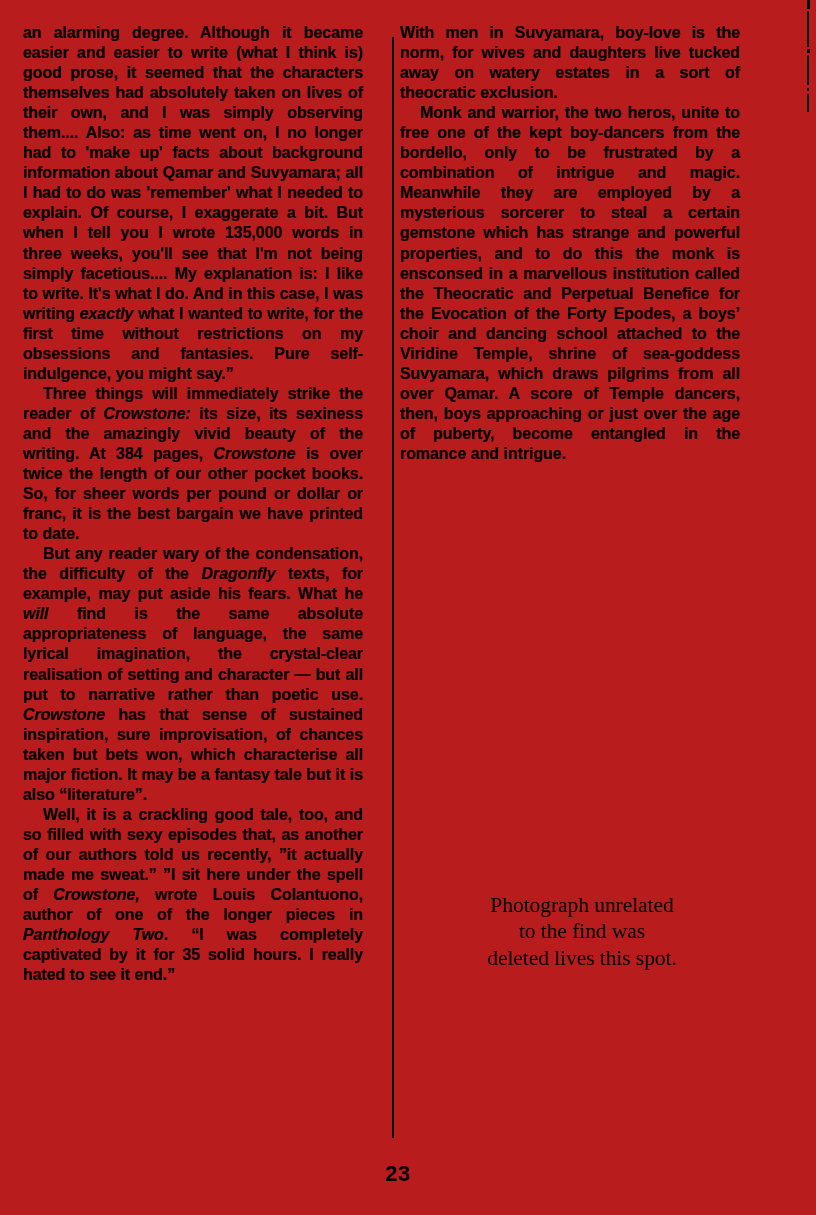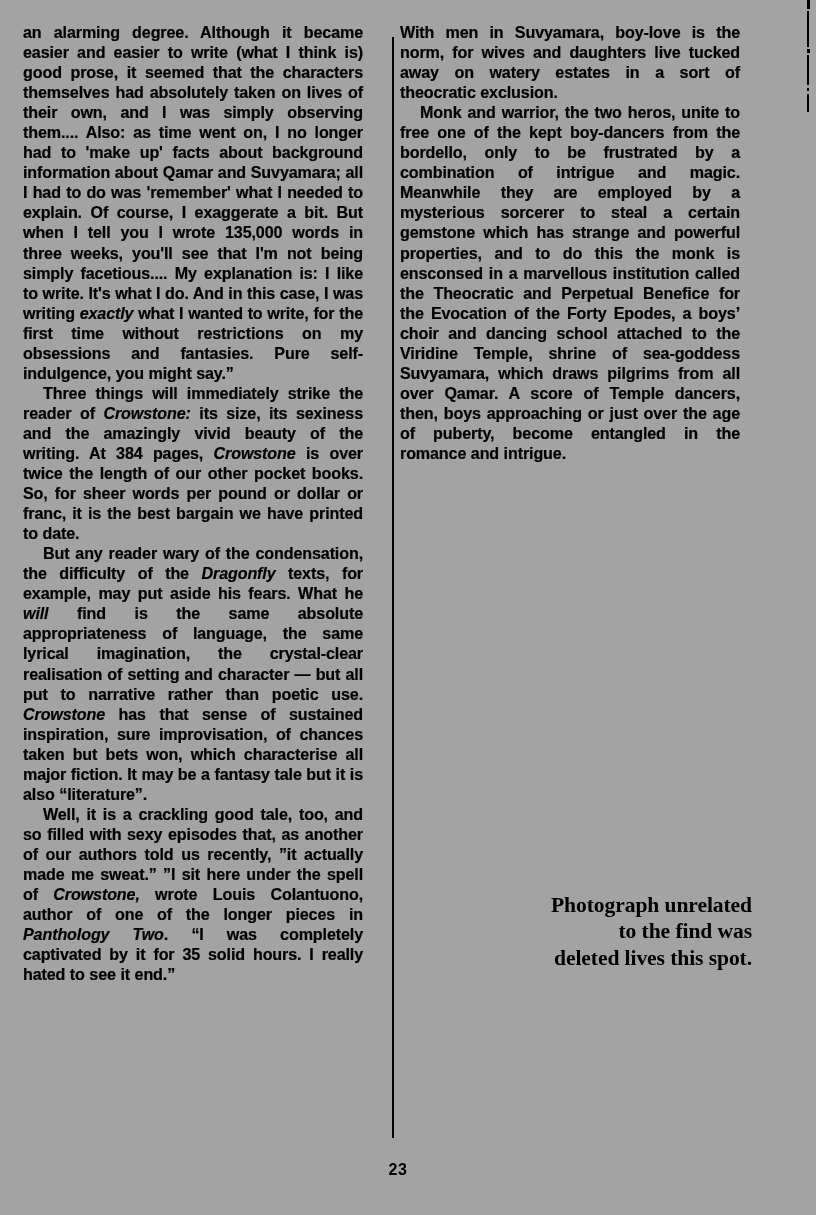--- a/index.html
+++ b/index.html
@@ -15,21 +15,21 @@
     overflow: hidden;
     font-family: "Liberation Sans", sans-serif;
     color: #000000;
     -webkit-font-smoothing: none;
   }
 
   
   #page {
     position: absolute;
     inset: 0;
-    background: #a3a3a3;
+    background: #b91c1c;
   }
 
   
   .column {
     position: absolute;
     top: 22px;
     width: 340px;
     font-size: 16.1px;
     line-height: 20.05px;
     text-align: justify;
@@ -63,40 +63,40 @@
     height: 1101px;
     background: #000000;
   }
 
   
   #photo-note {
     position: absolute;
     left: 412px;
     top: 892px;
     width: 340px;
-    text-align: right;
+    text-align: center;
     font-family: "Liberation Serif", serif;
-    font-weight: 700;
+    font-weight: 400;
     font-size: 21.6px;
     line-height: 26.3px;
     letter-spacing: -0.1px;
     color: #000000;
   }
   #photo-note .nline { display: block; white-space: nowrap; }
 
   
   #folio {
     position: absolute;
     left: 0;
     top: 1161px;
     width: 796px;
     text-align: center;
     font-family: "Liberation Sans", sans-serif;
     font-weight: 700;
-    font-size: 16px;
+    font-size: 22px;
     letter-spacing: 0.6px;
   }
 
   
   #scan-edge-artifact {
     position: absolute;
     left: 807px;
     top: 0;
     width: 4px;
     height: 112px;

